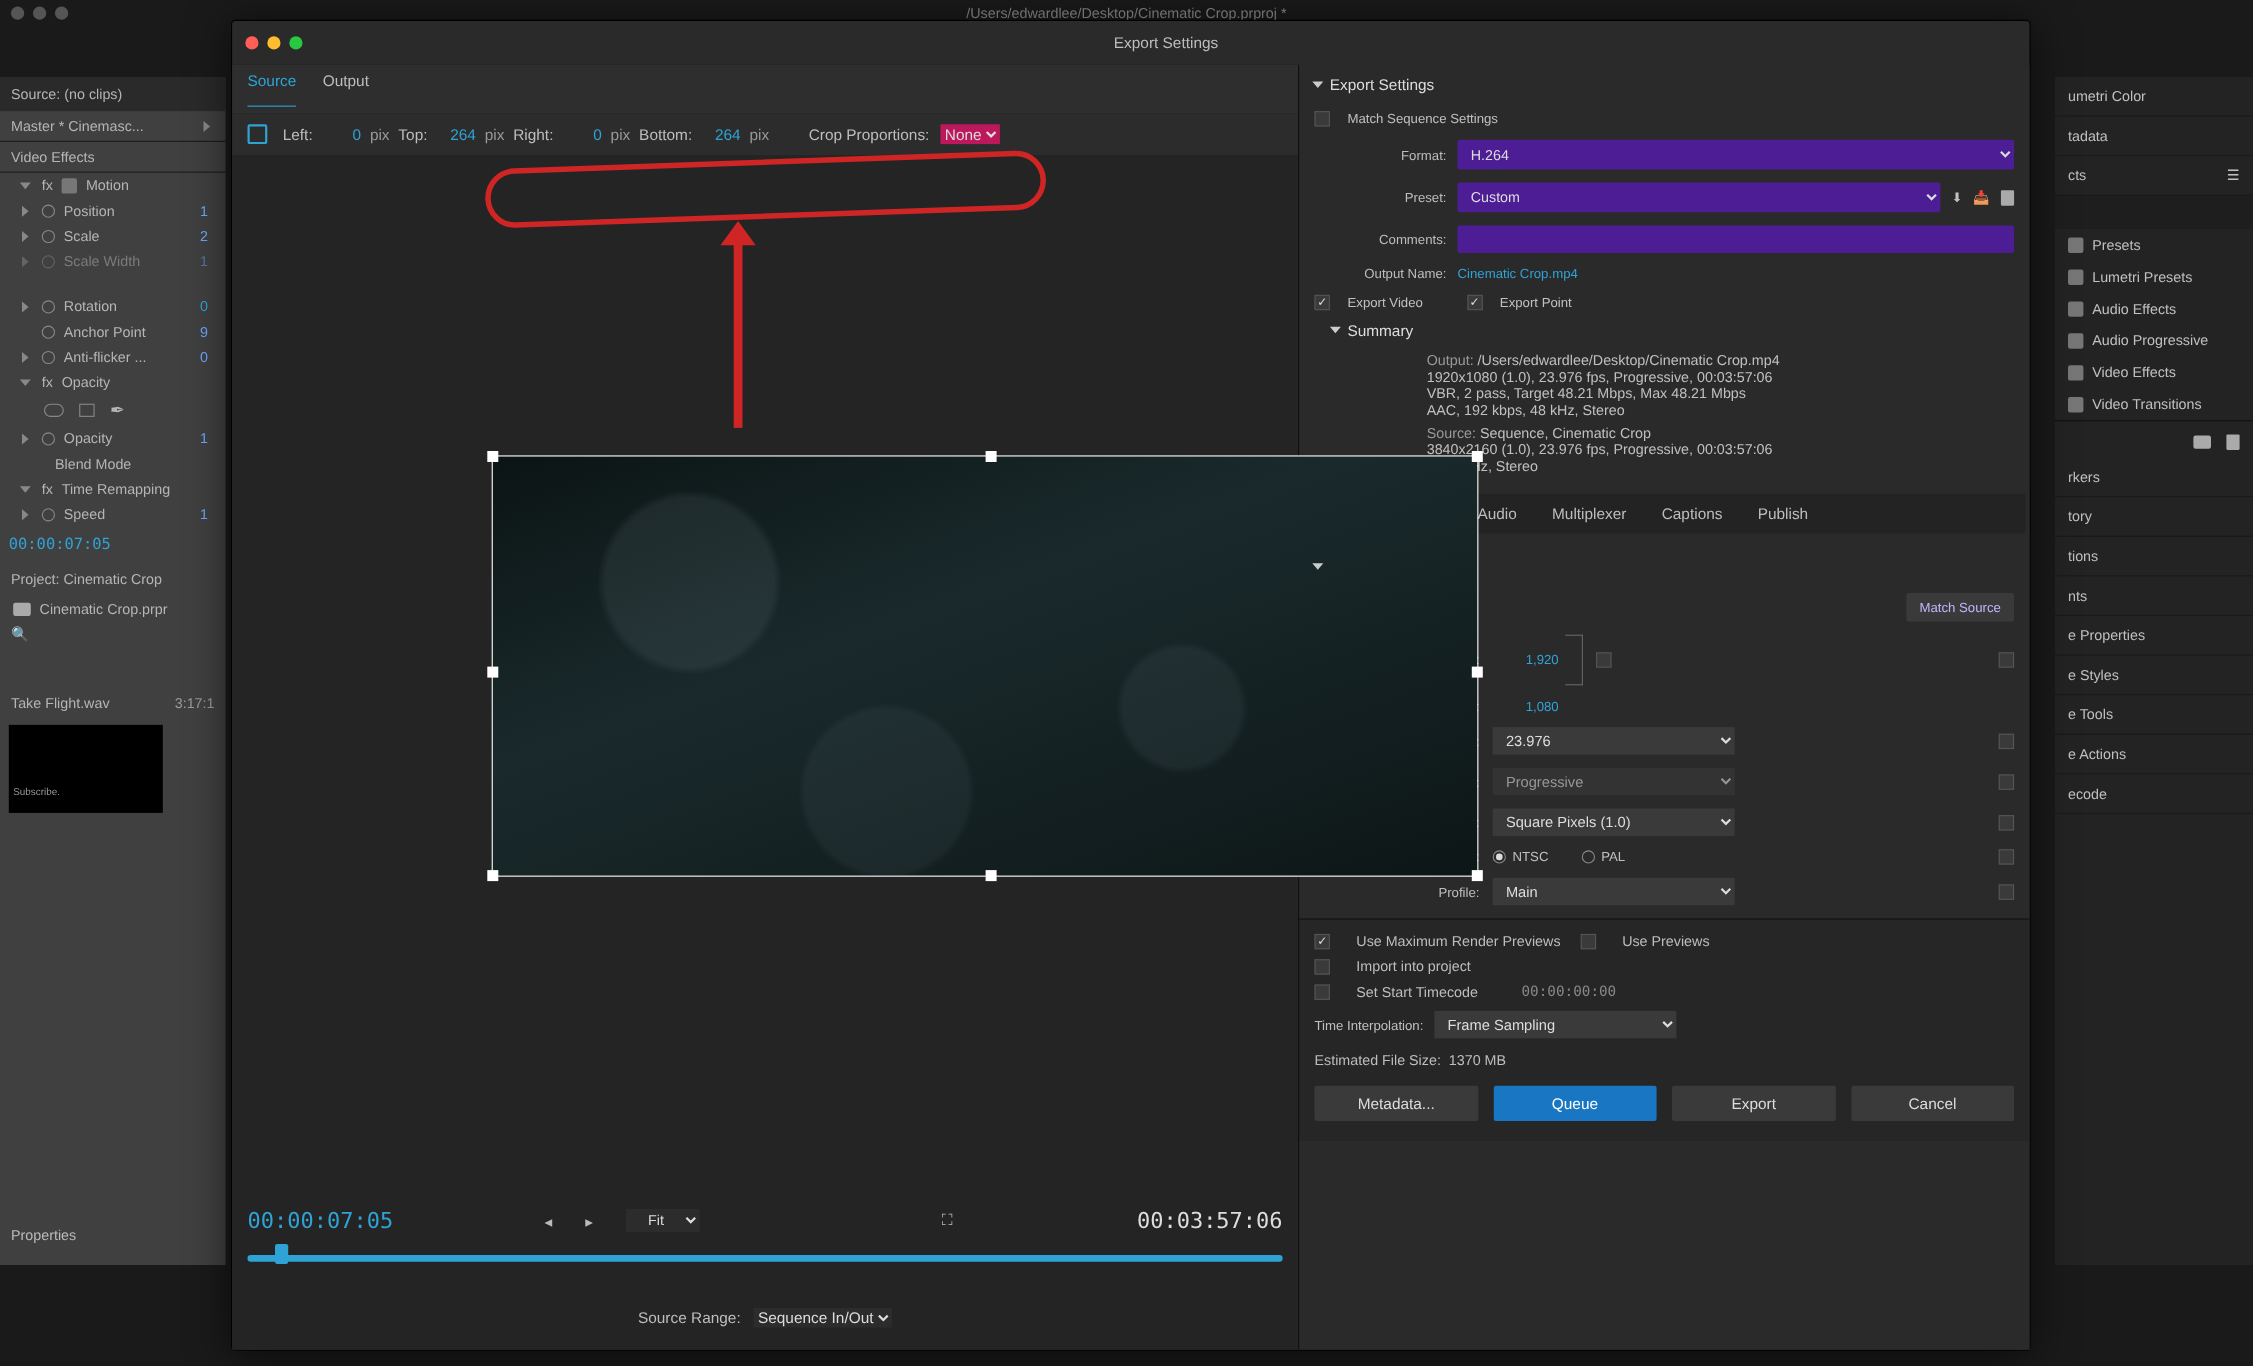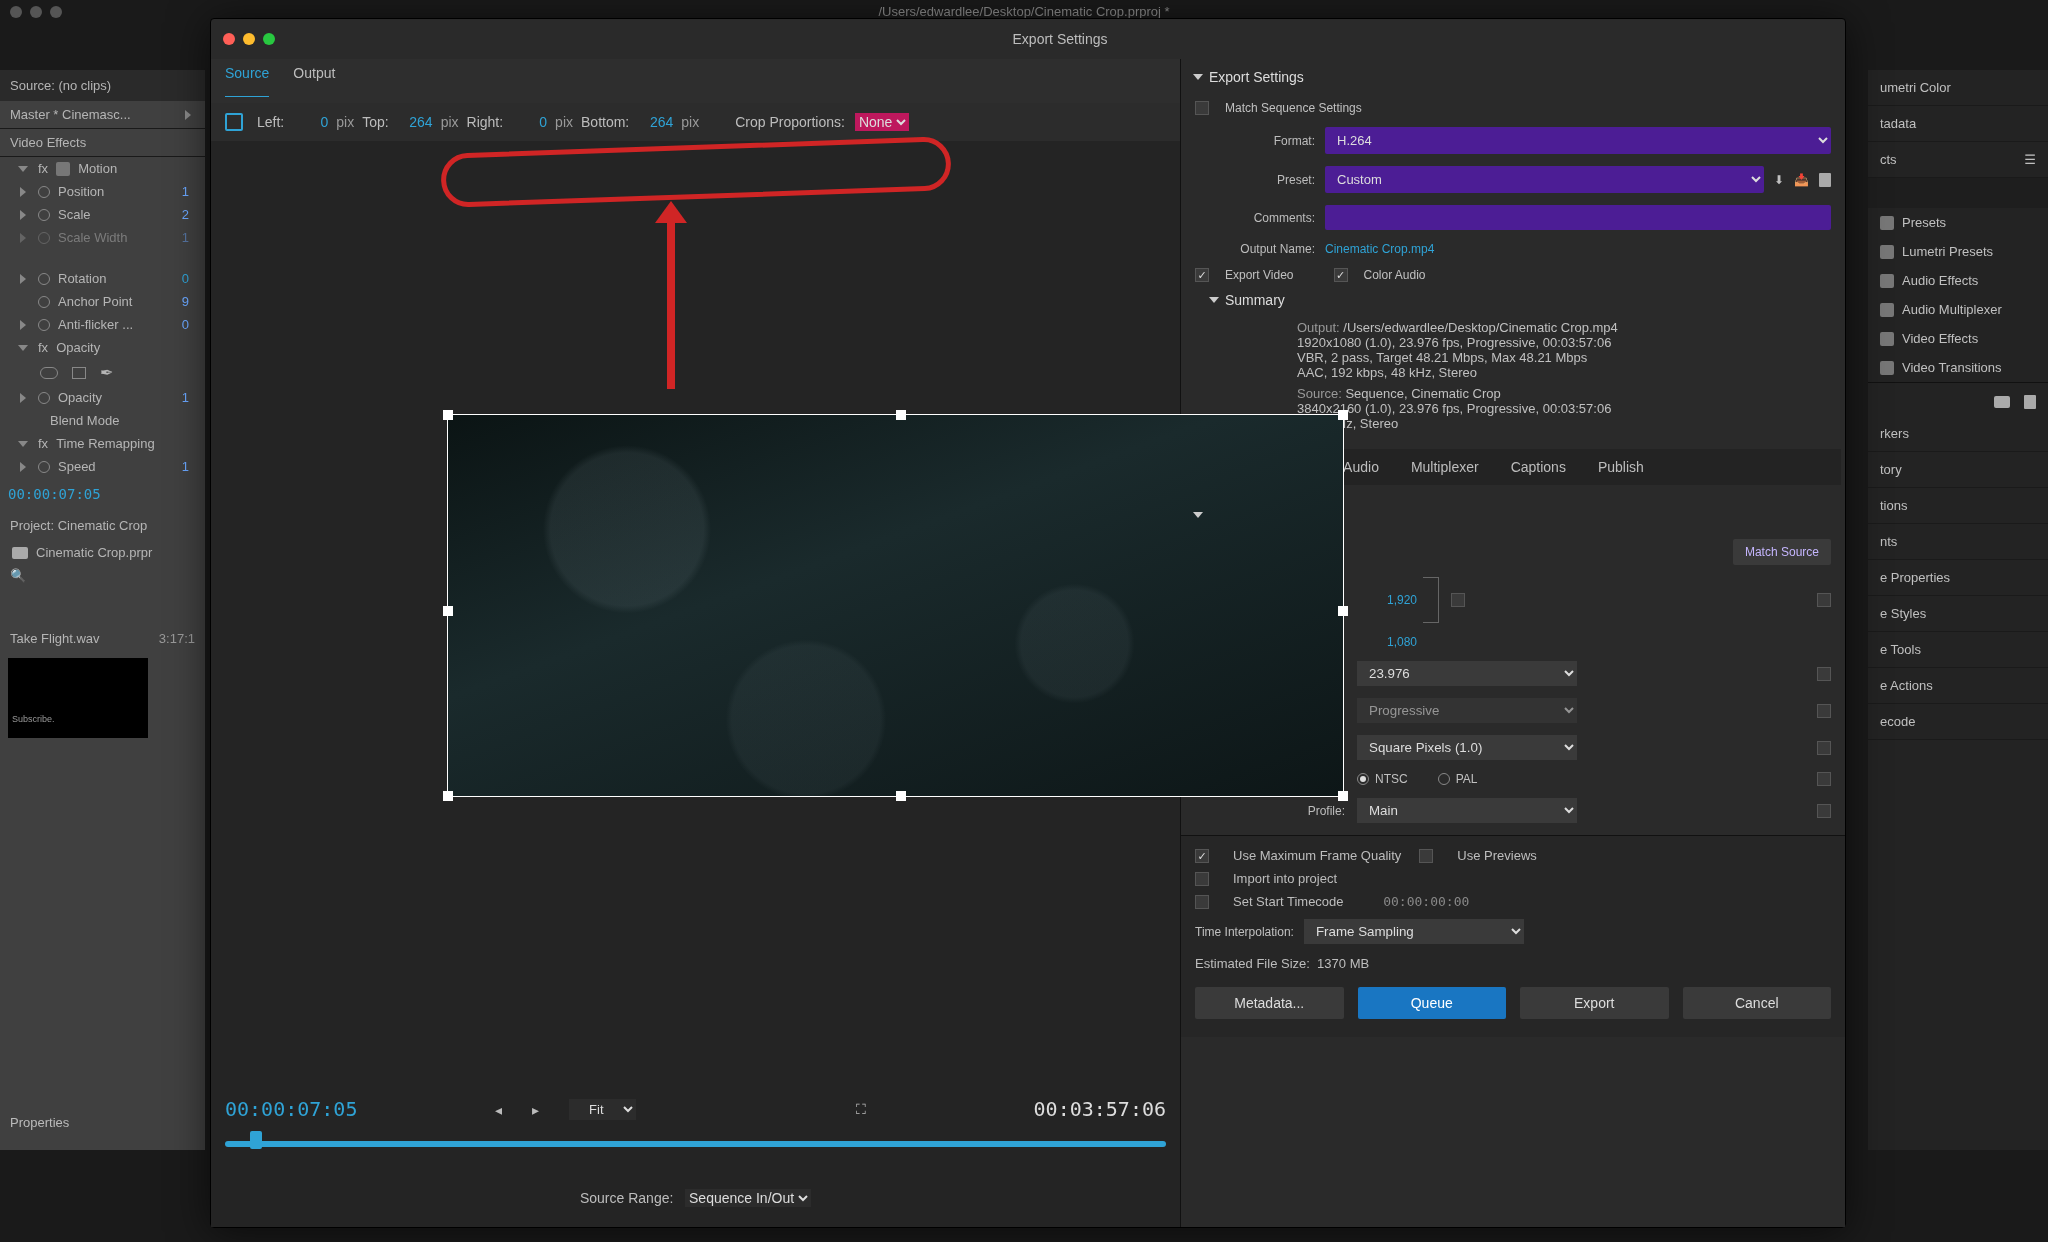--- a/index.html
+++ b/index.html
@@ -226,21 +226,21 @@
   <div class="rrow">
       <span class="icon-sq"></span>
       <span>Lumetri Presets</span>
     </div>
   <div class="rrow">
       <span class="icon-sq"></span>
       <span>Audio Effects</span>
     </div>
   <div class="rrow">
       <span class="icon-sq"></span>
-      <span>Audio Multiplexer</span>
+      <span>Audio Progressive</span>
     </div>
   <div class="rrow">
       <span class="icon-sq"></span>
       <span>Video Effects</span>
     </div>
   <div class="rrow">
       <span class="icon-sq"></span>
       <span>Video Transitions</span>
     </div>
   <div class="rrow" style="justify-content:flex-end;gap:14px;border-top:1px solid #111;padding-top:12px">
@@ -351,21 +351,21 @@
         </div>
       <div class="form-row">
           <span class="lab" style="width:120px">Output Name:</span>
           <span class="link-blue">Cinematic Crop.mp4</span>
         </div>
       <div class="form-row">
         <span class="chk on"></span>
           <span>Export Video</span>
         <span style="width:20px"></span>
         <span class="chk on"></span>
-          <span>Color Audio</span>
+          <span>Export Point</span>
       </div>
       <div class="sec-head" style="padding-top:4px;padding-left:30px"><span class="tri down"></span>&nbsp;<span>Summary</span></div>
       <div class="summary">
         <div><span class="sl">Output:</span> <span>/Users/edwardlee/Desktop/Cinematic Crop.mp4</span></div>
         <div>1920x1080 (1.0), 23.976 fps, Progressive, 00:03:57:06</div>
         <div>VBR, 2 pass, Target 48.21 Mbps, Max 48.21 Mbps</div>
         <div>AAC, 192 kbps, 48 kHz, Stereo</div>
         <div style="height:6px"></div>
         <div><span class="sl">Source:</span> <span>Sequence, Cinematic Crop</span></div>
         <div>3840x2160 (1.0), 23.976 fps, Progressive, 00:03:57:06</div>
@@ -429,21 +429,21 @@
             <span class="lab">Profile:</span>
             <select><option>Main</option></select>
             <span style="flex:1"></span>
             <span class="toggle-box"></span>
           </div>
       </div>
 
       <div class="footer-opts">
         <div class="frow">
           <span class="chk on"></span>
-            <span>Use Maximum Frame Quality</span>
+            <span>Use Maximum Render Previews</span>
           <span class="chk"></span>
             <span>Use Previews</span>
         </div>
         <div class="frow">
             <span class="chk"></span>
             <span>Import into project</span>
           </div>
         <div class="frow"><span class="chk"></span><span>Set Start Timecode</span>&nbsp;<span style="color:#888;font-family:monospace">00:00:00:00</span></div>
         <div class="time-int">
             <span>Time Interpolation:</span>

